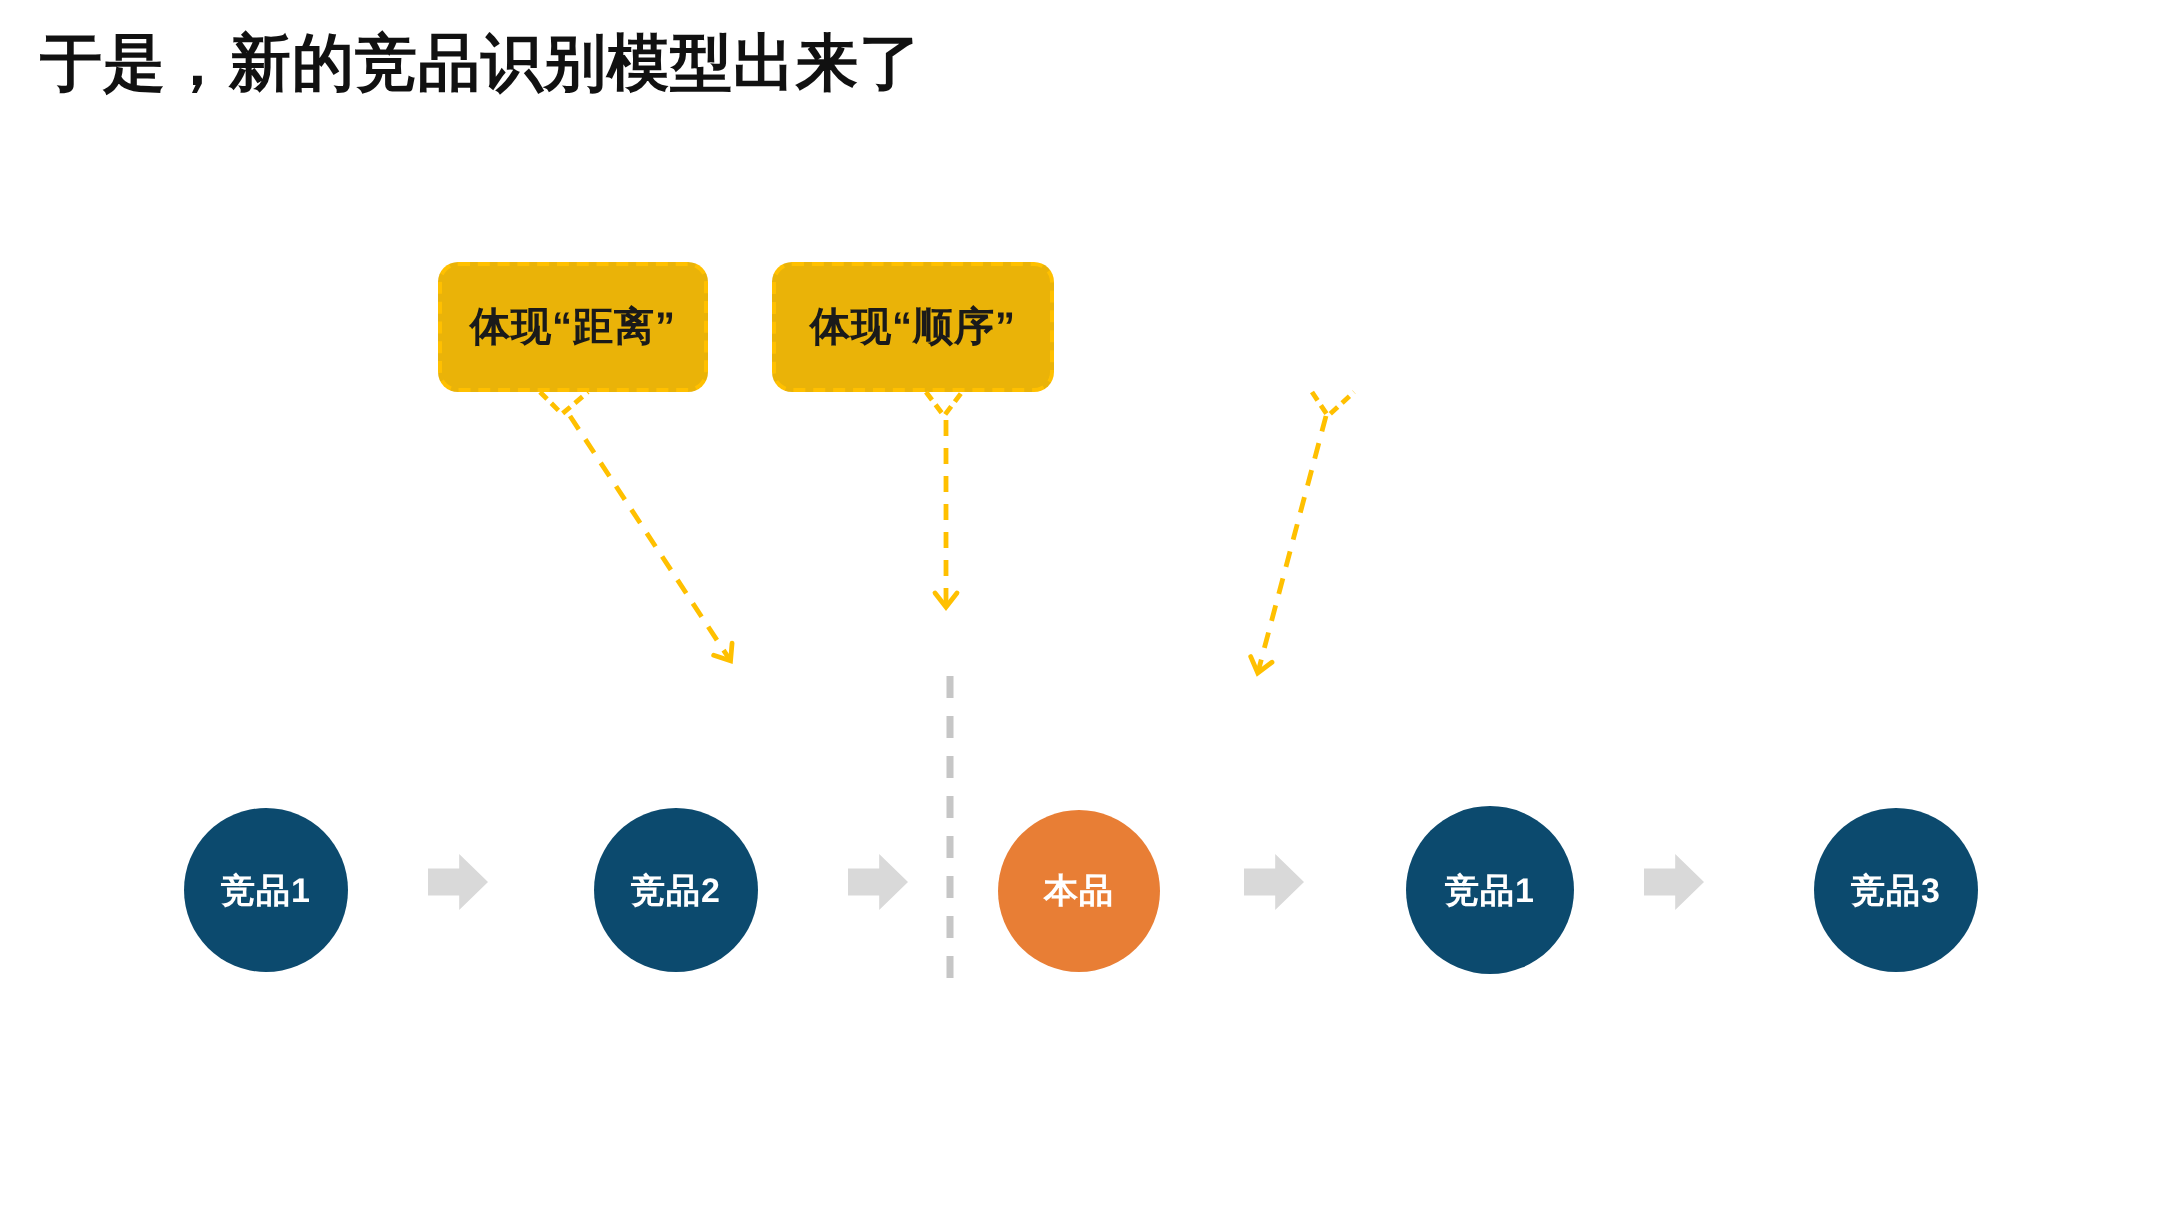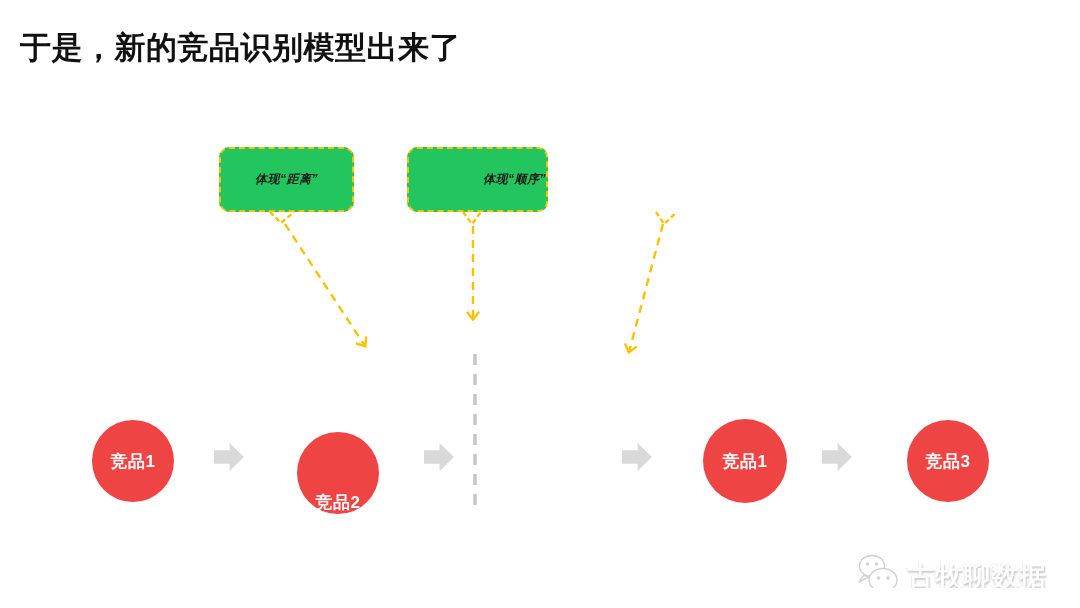--- a/index.html
+++ b/index.html
@@ -1,45 +1,44 @@
 <!DOCTYPE html>
 <html><head>
 <meta charset="utf-8">
 <style>
   html,body{margin:0;padding:0;background:#ffffff;}
   .canvas{
     position:relative;width:1080px;height:572px;background:#ffffff;overflow:hidden;
     font-family:"Liberation Sans","DejaVu Sans",sans-serif;
-    margin-top:16px;
   }
   .title{
     position:absolute;left:20px;top:11px;margin:0;
     font-size:31px;font-weight:700;color:#111;letter-spacing:0.5px;
   }
   .callout{
     position:absolute;top:131px;height:61px;
-    border:2.5px dashed #FFC000;border-radius:10px;background:#22c55e;
+    border:2.5px dashed #FFC000;border-radius:10px;background:#eab308;
     display:flex;align-items:center;justify-content:center;
-    font-size:12px;font-weight:600;color:#1a1a1a;letter-spacing:0.5px;font-style:italic;
+    font-size:20px;font-weight:600;color:#1a1a1a;letter-spacing:0.5px;
   }
   .connectors{position:absolute;left:0;top:0;pointer-events:none;}
   .formula{
     position:absolute;top:344px;height:30px;line-height:30px;
     font-size:21px;color:#1a1a1a;white-space:nowrap;
   }
   .formula .sigma{font-size:23px;font-style:normal;margin-right:7px;}
   .formula .mi{font-style:italic;letter-spacing:0.3px;}
   .formula .exp{font-style:italic;font-size:13px;vertical-align:8px;letter-spacing:0.2px;}
   .formula .plain{font-style:normal;}
   .node{
     position:absolute;border-radius:50%;
     display:flex;align-items:center;justify-content:center;
     color:#ffffff;font-size:17px;font-weight:700;letter-spacing:0.5px;
   }
-  .node.blue{background:#ef4444;}
+  .node.blue{background:#0c4a6e;}
   .node.orange{background:#E87E35;}
   .barrow{
     position:absolute;top:427px;width:30px;height:28px;background:#D9D9D9;
     clip-path:polygon(0 26%,52% 26%,52% 0,100% 50%,52% 100%,52% 74%,0 74%);
   }
   .watermark{
     position:absolute;left:856px;top:537px;display:flex;align-items:center;gap:7px;
   }
   .wm-text{
     font-size:27px;font-weight:700;color:#fdfdfd;letter-spacing:1px;
@@ -49,21 +48,21 @@
 </head>
 <body>
 
 <div class="canvas">
 
   <h1 class="title">于是，新的竞品识别模型出来了</h1>
 
   <div class="callout" style="left:219px;width:131px;">
     <span>体现“距离”</span>
   </div>
-  <div class="callout" style="left:407px;width:137px;justify-content:flex-end;">
+  <div class="callout" style="left:386px;width:137px;">
     <span>体现“顺序”</span>
   </div>
 
   <svg class="connectors" width="1080" height="608" viewBox="0 0 1080 608">
     <defs>
       <marker id="ah" markerUnits="userSpaceOnUse" markerWidth="20" markerHeight="20" viewBox="-10 -10 20 20" refX="-0.5" refY="0" orient="auto">
         <path d="M -7,-5.5 L 0,0 L -7,5.5" fill="none" stroke="#FFC000" stroke-width="2.4" stroke-linecap="round"></path>
       </marker>
     </defs>
 
@@ -76,44 +75,30 @@
     <line x1="663" y1="208" x2="629" y2="336" stroke="#FFC000" stroke-width="2.4" stroke-dasharray="8 6" marker-end="url(#ah)"></line>
 
     <line x1="475" y1="338" x2="475" y2="489" stroke="#C6C6C6" stroke-width="3.5" stroke-dasharray="11 9"></line>
   </svg>
 
 
   <div class="node blue" style="left:92px;top:404px;width:82px;height:82px;">
     <span>竞品1</span>
   </div>
   <div class="barrow" style="left:214px;"></div>
-  <div class="node blue" style="left:297px;top:416px;width:82px;height:82px;align-items:flex-end;">
+  <div class="node blue" style="left:297px;top:404px;width:82px;height:82px;">
     <span>竞品2</span>
   </div>
   <div class="barrow" style="left:424px;"></div>
+  <div class="node orange" style="left:499px;top:405px;width:81px;height:81px;">
+    <span>本品</span>
+  </div>
   <div class="barrow" style="left:622px;"></div>
   <div class="node blue" style="left:703px;top:403px;width:84px;height:84px;">
     <span>竞品1</span>
   </div>
   <div class="barrow" style="left:822px;"></div>
   <div class="node blue" style="left:907px;top:404px;width:82px;height:82px;text-align:center;">
     <span>竞品3</span>
   </div>
 
-  <div class="watermark">
-    <svg width="44" height="46" viewBox="0 0 44 46">
-      <g stroke="#d2d2d2" stroke-width="1.4" fill="#ffffff">
-        <path d="M8,22 L3,29 L13,24 Z"></path>
-        <ellipse cx="16" cy="13" rx="12.5" ry="10.5"></ellipse>
-        <path d="M20,36 L17,43 L27,38 Z"></path>
-        <ellipse cx="27" cy="27" rx="14" ry="11.5"></ellipse>
-      </g>
-      <g fill="#d2d2d2">
-        <circle cx="11.5" cy="11" r="1.7"></circle>
-        <circle cx="20.5" cy="11" r="1.7"></circle>
-        <circle cx="22.5" cy="25" r="1.8"></circle>
-        <circle cx="32" cy="25" r="1.8"></circle>
-      </g>
-    </svg>
-    <span class="wm-text">古牧聊数据</span>
-  </div>
 
 </div>
 
 </body></html>

